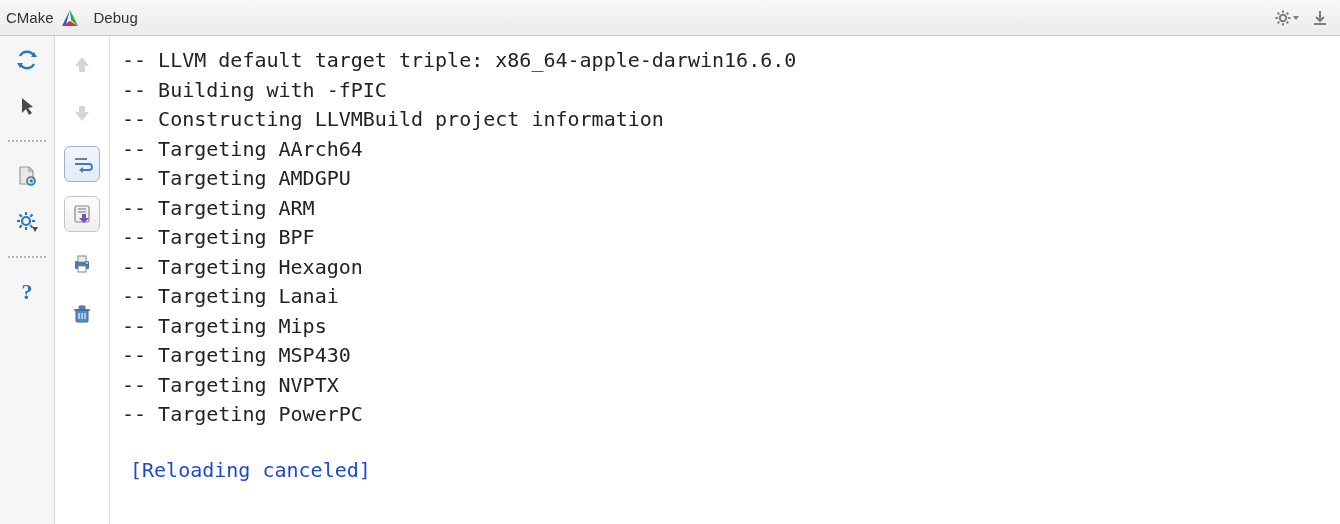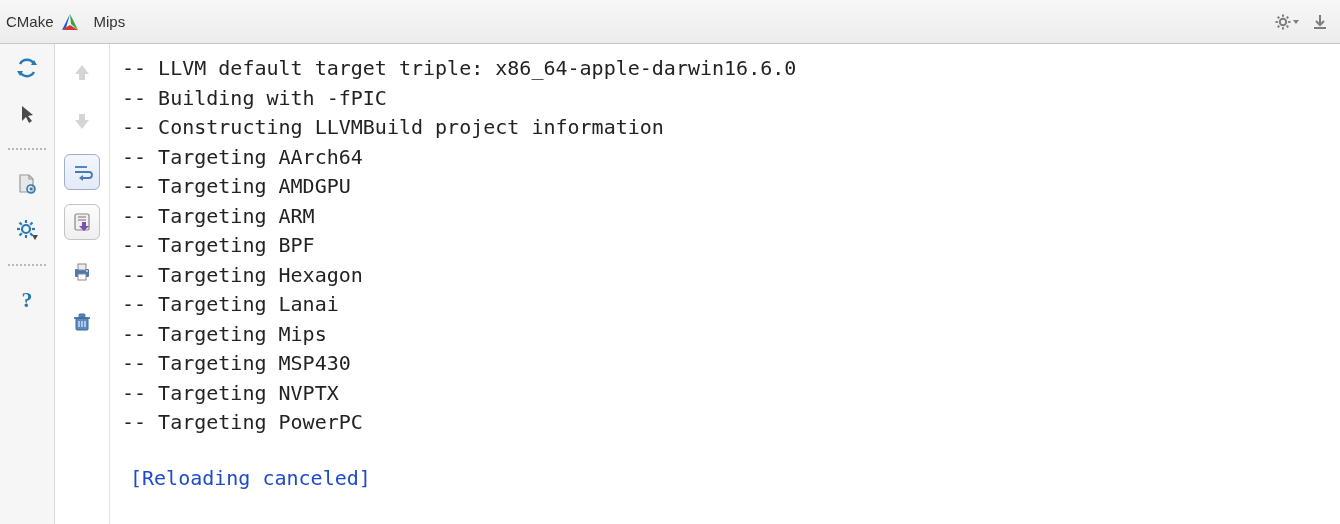--- a/index.html
+++ b/index.html
@@ -1,18 +1,18 @@
 <!DOCTYPE html>
 <html><head>
 <meta charset="utf-8">
 <style>
   * { box-sizing: border-box; margin: 0; padding: 0; }
   html, body { width: 1340px; height: 524px; font-family: "Lucida Grande", "Segoe UI", sans-serif; font-size: 13px; overflow: hidden; background: #fff; }
   .titlebar {
-    display: flex; align-items: center; height: 44px;
+    display: flex; align-items: center; height: 36px;
     background: linear-gradient(#f7f7f7, #ececec);
     border-bottom: 1px solid #c8c8c8;
     padding: 0 6px; color: #333; text-align: center;
   }
   .titlebar .title-left { display: flex; align-items: center; gap: 6px; }
   .titlebar .title-label { font-size: 15px; color: #333; }
   .titlebar .title-sub { font-size: 15px; color: #333; margin-left: 8px; }
   .titlebar .spacer { flex: 1; }
   .titlebar .right-icons { display: flex; align-items: center; gap: 10px; padding-right: 4px; }
   .icon { display: inline-flex; align-items: center; justify-content: center; width: 20px; height: 20px; }
@@ -43,21 +43,21 @@
 <div class="titlebar">
   <div class="title-left">
     <span class="title-label">CMake</span>
     <span class="icon">
       <svg width="18" height="18" viewBox="0 0 18 18">
         <polygon points="9,1 1,17 5,15" fill="#1a5bd6"></polygon>
         <polygon points="9,1 17,17 10,11" fill="#2fa83a"></polygon>
         <polygon points="1,17 17,17 9,12" fill="#d93333"></polygon>
       </svg>
     </span>
-    <span class="title-sub">Mips</span>
+    <span class="title-sub">Debug</span>
   </div>
   <div class="spacer"></div>
   <div class="right-icons">
     <span class="icon" style="width:26px;">
       <svg width="26" height="18" viewBox="0 0 26 18">
         <g fill="#7d7d7d">
           <circle cx="9" cy="9" r="3.2" fill="none" stroke="#7d7d7d" stroke-width="2"></circle>
           <g stroke="#7d7d7d" stroke-width="2">
             <line x1="9" y1="1.5" x2="9" y2="3.8"></line>
             <line x1="9" y1="14.2" x2="9" y2="16.5"></line>

